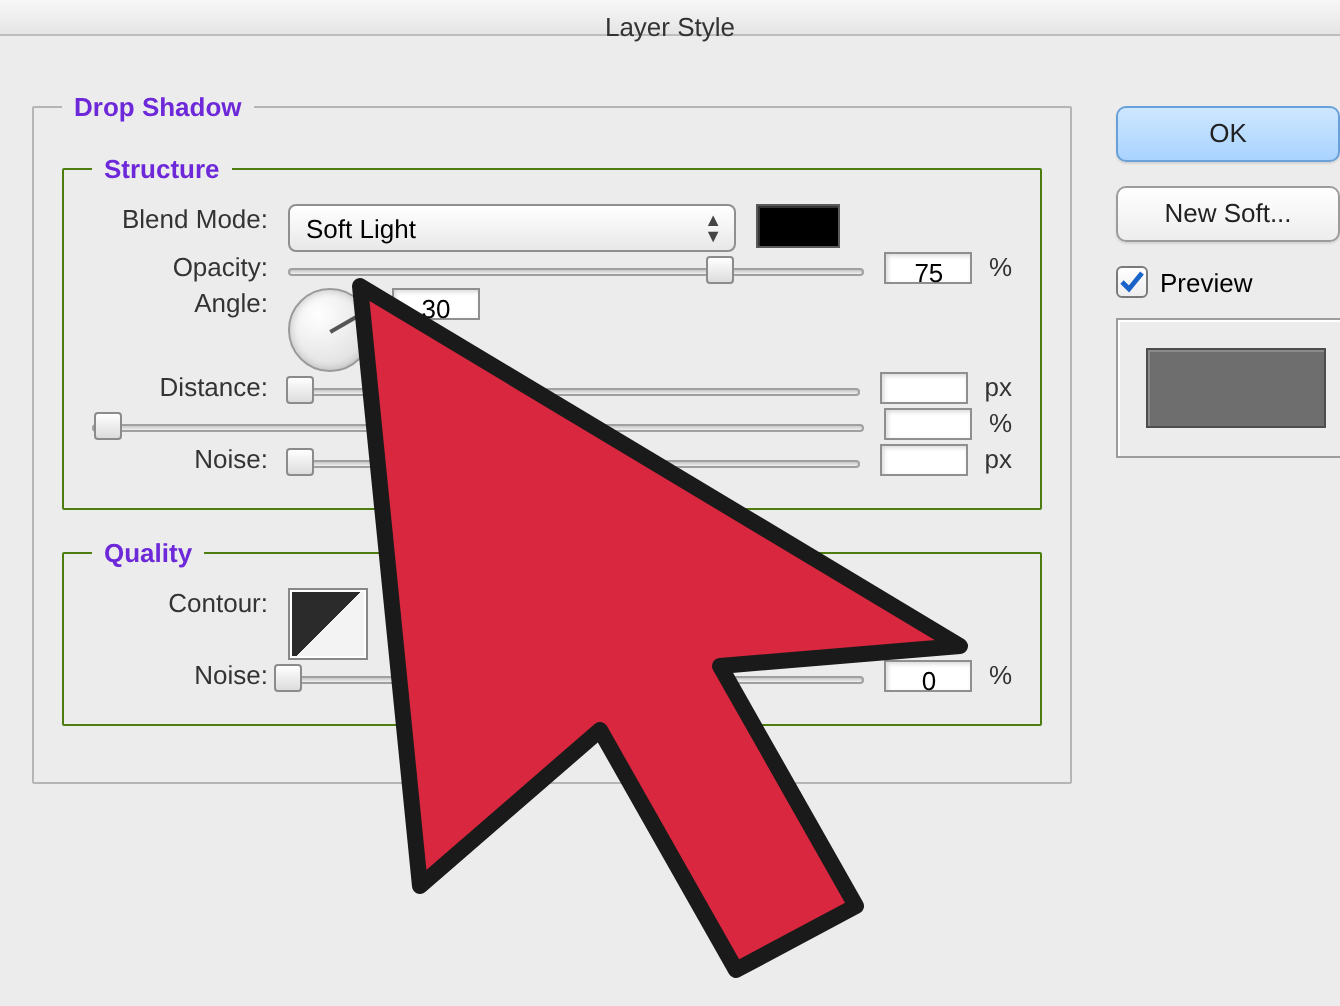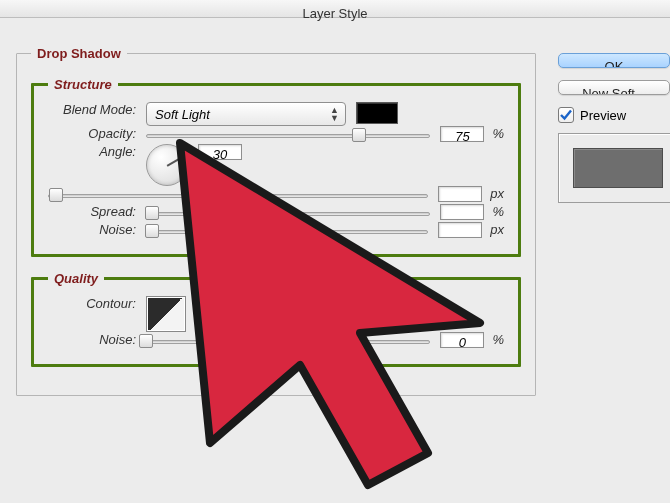--- a/index.html
+++ b/index.html
@@ -1,34 +1,34 @@
 <!DOCTYPE html>
 <html><head>
 <meta charset="utf-8">
 <style>
   * { box-sizing: border-box; font-family: "Lucida Grande", Arial, sans-serif; font-size: 13px; }
   body { margin:0; width:670px; height:503px; background:#ececec; position:relative; overflow:hidden; }
   .titlebar { height:18px; line-height:28px; text-align:center; background:linear-gradient(#f7f7f7,#e5e5e5); border-bottom:1px solid #bdbdbd; font-weight:normal; color:#333; }
   .content { position:absolute; top:28px; left:0; right:0; bottom:0; background:#ececec; }
   .right-col { position:absolute; right:0; top:25px; width:120px; }
-  .btn { display:block; margin:0 0 12px 8px; height:15px; line-height:26px; background:linear-gradient(#ffffff,#ededed); border:1px solid #9c9c9c; border-radius:5px; text-align:center; box-shadow:0 1px 1px rgba(0,0,0,0.1); padding:0 8px; overflow:hidden; white-space:nowrap; color:#222; }
+  .btn { display:block; margin:0 0 12px 8px; height:28px; line-height:26px; background:linear-gradient(#ffffff,#ededed); border:1px solid #9c9c9c; border-radius:5px; text-align:center; box-shadow:0 1px 1px rgba(0,0,0,0.1); padding:0 8px; overflow:hidden; white-space:nowrap; color:#222; }
   .btn.primary { background:linear-gradient(#cde7ff,#a9d3ff); border-color:#6aa0d8; }
   .preview-row { margin:0 0 10px 8px; display:flex; align-items:center; }
   .checkbox { width:16px; height:16px; border:1px solid #7a7a7a; border-radius:3px; background:linear-gradient(#fff,#eee); display:inline-flex; justify-content:center; align-items:center; margin-right:6px; }
   .checkbox svg { width:14px; height:14px; }
   .preview-swatch { margin-left:8px; width:120px; height:70px; border:1px solid #9c9c9c; background:#ececec; box-shadow:inset 1px 1px 0 #fff; padding:14px; }
   .preview-swatch .inner { width:100%; height:100%; background:#6e6e6e; border:1px solid #4d4d4d; box-shadow:inset 1px 1px 0 #8a8a8a; }
 
   .main-col { position:absolute; left:16px; top:18px; width:520px; }
   fieldset { border:1px solid #b5b5b5; border-radius:1px; margin:0 0 14px 0; padding:10px 14px 14px 14px; background:#ececec; }
-  fieldset > legend { padding:0 6px; font-weight:bold; color:#7f1d1d; }
-  fieldset.inner { margin-top:6px; border:3px solid #4d7c0f;font-style:italic; }
+  fieldset > legend { padding:0 6px; font-weight:bold; color:#6d28d9; }
+  fieldset.inner { margin-top:6px; border:1px solid #4d7c0f; }
   .row { display:flex; margin:0 0; }
   .lbl { width:98px; text-align:right; padding-right:10px; color:#333; }
-  .select { height:24px; width:200px; border:1px solid #8f8f8f; border-radius:4px; background:linear-gradient(#ffffff,#e8e8e8); display:flex; align-items:center; padding:0 8px; box-shadow:inset 0 1px 0 #fff; position:relative; }
+  .select { height:24px; width:224px; border:1px solid #8f8f8f; border-radius:4px; background:linear-gradient(#ffffff,#e8e8e8); display:flex; align-items:center; padding:0 8px; box-shadow:inset 0 1px 0 #fff; position:relative; }
   .select .arrows { position:absolute; right:6px; top:3px; font-size:9px; line-height:8px; color:#444; }
   .color-swatch { width:42px; height:22px; margin-left:10px; border:1px solid #5a5a5a; background:#000; box-shadow:inset 1px 1px 0 #333; }
   .slider { flex:1; height:18px; position:relative; margin-right:10px; }
   .slider .track { position:absolute; left:0; right:0; top:8px; height:4px; background:linear-gradient(#c8c8c8,#efefef); border:1px solid #a0a0a0; border-radius:2px; }
   .slider .thumb { position:absolute; top:2px; width:14px; height:14px; background:linear-gradient(#ffffff,#dcdcdc); border:1px solid #8b8b8b; border-radius:2px; }
   .numbox { width:44px; height:16px; border:1px solid #8f8f8f; background:#fff; text-align:center; line-height:20px; box-shadow:inset 1px 1px 2px rgba(0,0,0,0.15); }
   .unit { margin-left:8px; color:#333; }
   .dial { width:42px; height:42px; border-radius:50%; background:radial-gradient(circle at 35% 30%, #ffffff, #d7d7d7); border:1px solid #9a9a9a; box-shadow:inset 0 0 4px rgba(0,0,0,0.2); position:relative; margin-right:10px; }
   .dial .needle { position:absolute; left:50%; top:50%; width:18px; height:1.5px; background:#555; transform-origin:0 50%; transform:rotate(-30deg); }
   .contour-swatch { width:40px; height:36px; border:1px solid #888; background:linear-gradient(135deg, #2b2b2b 0 50%, #f3f3f3 50% 100%); box-shadow:inset 0 0 0 1px #fff; margin-right:16px; }
@@ -87,30 +87,30 @@
 
         <div class="row">
           <div class="lbl">Angle:</div>
           <div class="dial">
               <div class="needle"></div>
             </div>
           <div class="numbox">30</div>
         </div>
 
         <div class="row">
+          <div class="lbl">Distance:</div>
           <div class="slider">
             <div class="track"></div>
               <div class="thumb" style="left:calc(2% - 7px)"></div>
           </div>
           <div class="numbox"></div>
           <div class="unit">px</div>
         </div>
 
         <div class="row">
-          <div class="lbl">Spread:</div>
           <div class="slider">
             <div class="track"></div>
               <div class="thumb" style="left:calc(2% - 7px)"></div>
           </div>
           <div class="numbox"></div>
           <div class="unit">%</div>
         </div>
 
         <div class="row">
           <div class="lbl">Noise:</div>

